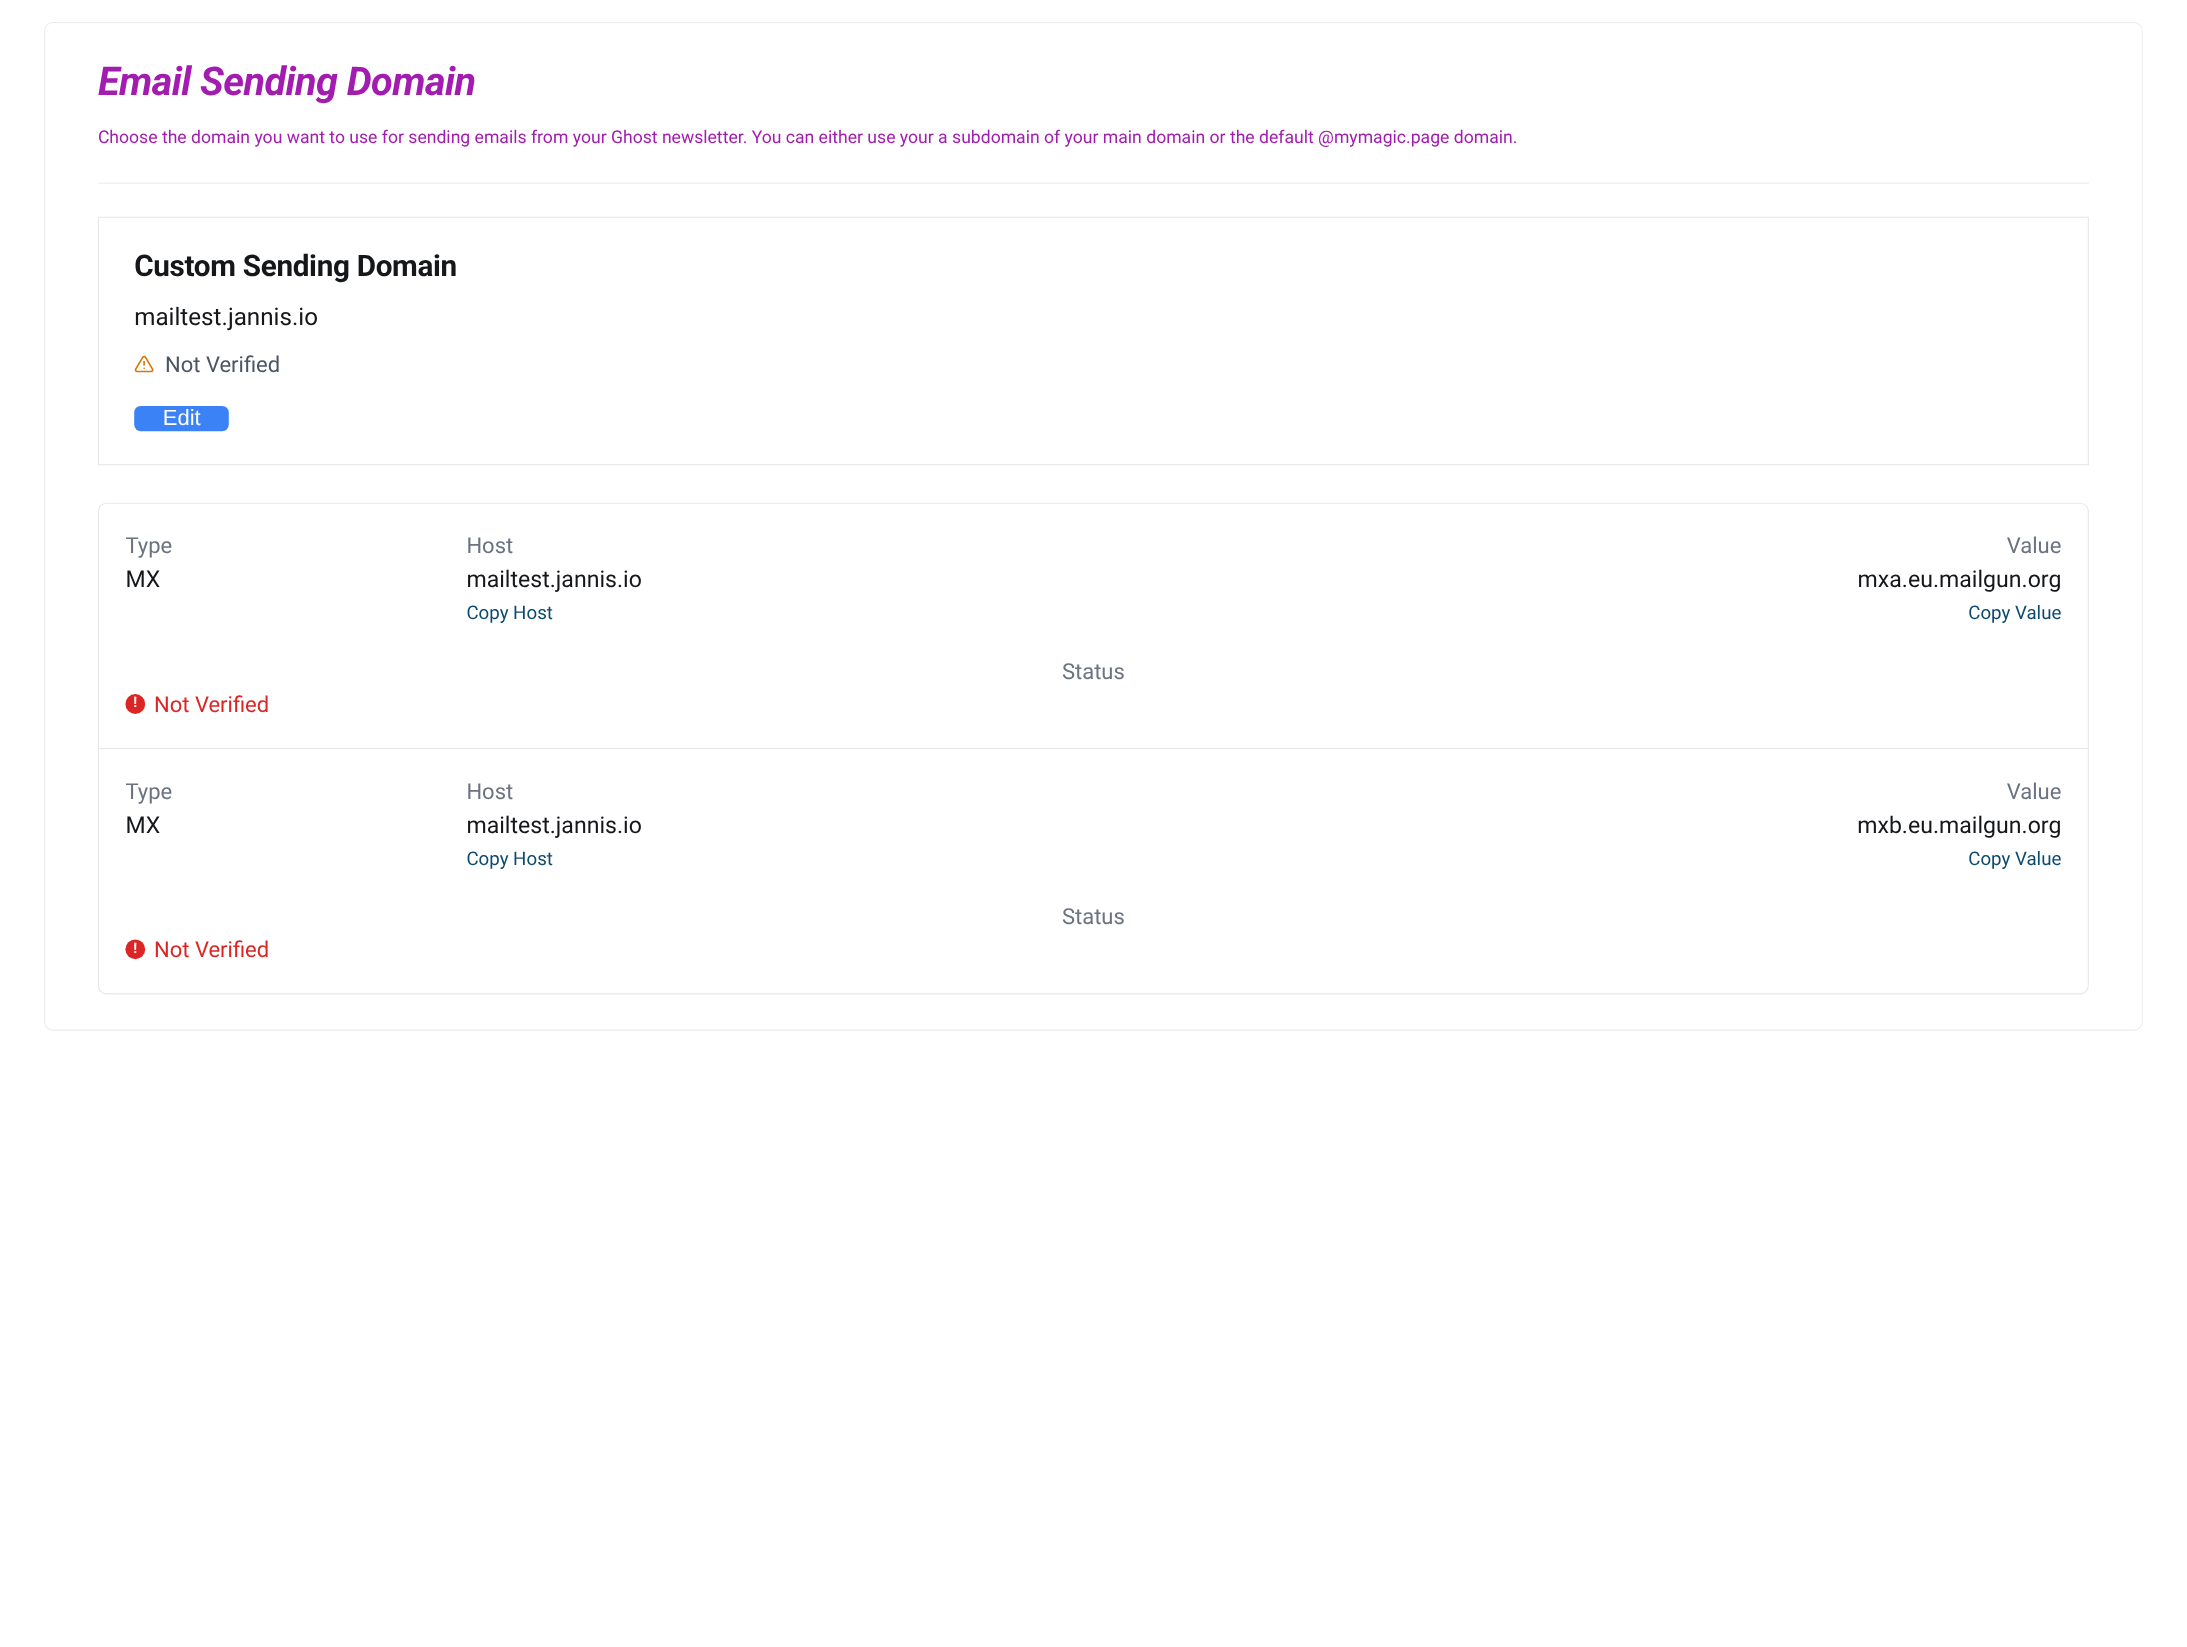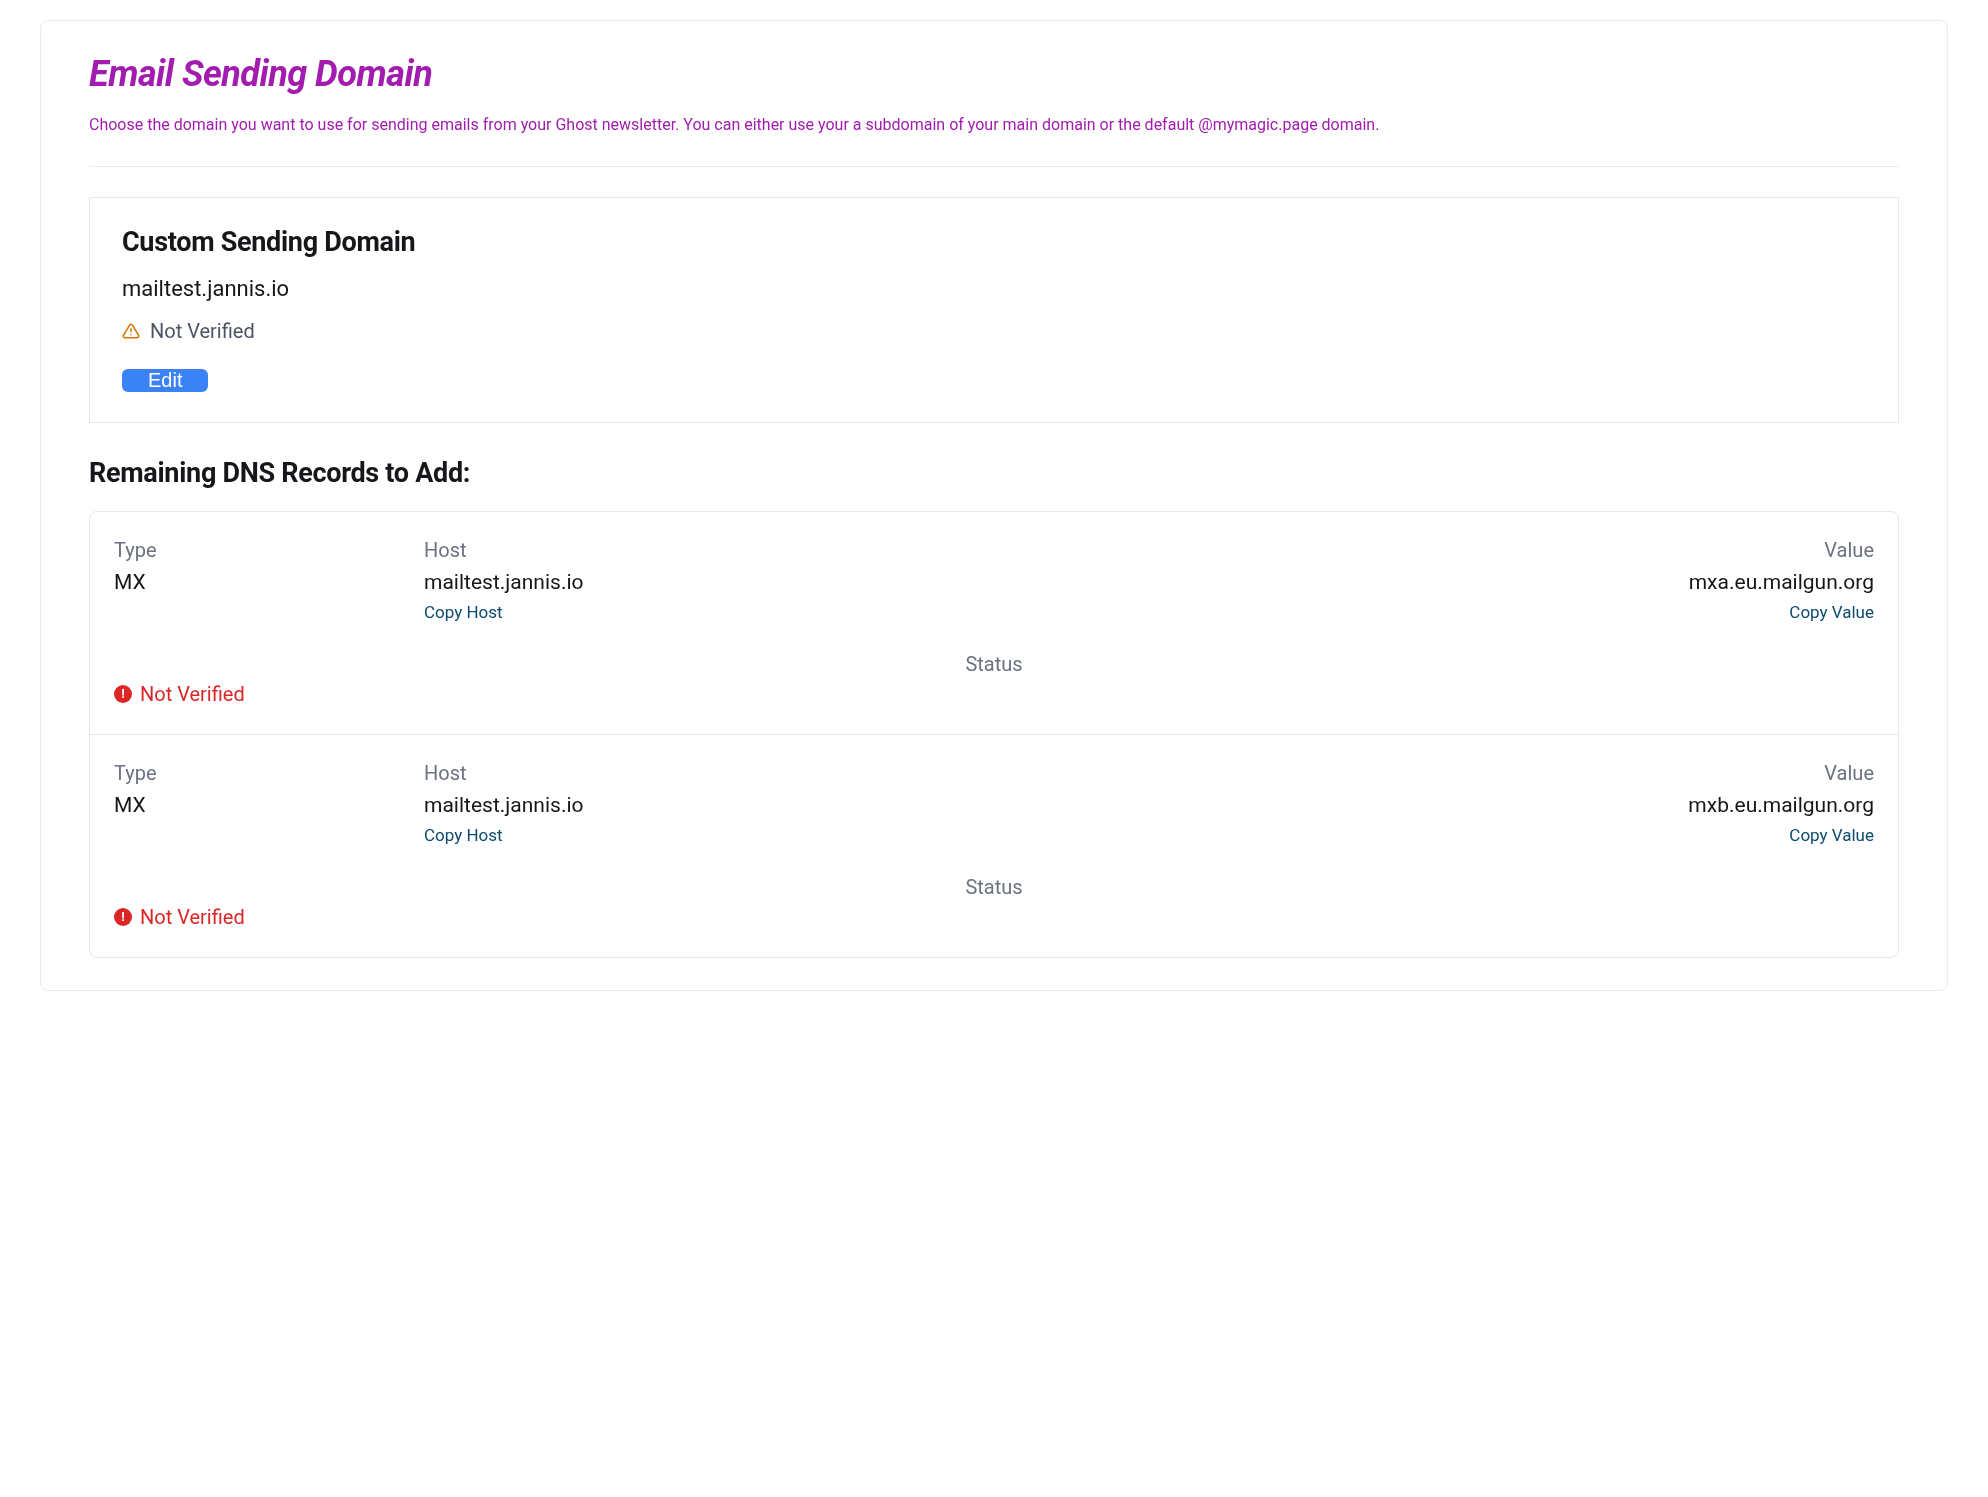--- a/index.html
+++ b/index.html
@@ -166,21 +166,20 @@
           <path d="M10.29 3.86 1.82 18a2 2 0 0 0 1.71 3h16.94a2 2 0 0 0 1.71-3L13.71 3.86a2 2 0 0 0-3.42 0z"></path>
           <line x1="12" y1="9" x2="12" y2="13"></line>
           <line x1="12" y1="17" x2="12.01" y2="17"></line>
         </svg>
       </span>
       <span class="status-text">Not Verified</span>
     </div>
     <button class="btn-primary">Edit</button>
   </div>
 
-  <h2 class="section-title">Remaining DNS Records to Add:</h2>
 
   <div class="records-wrap">
 
     <div class="record">
       <div class="record-row">
         <div class="col-type">
           <div class="col-label">Type</div>
           <div class="col-data">MX</div>
         </div>
         <div class="col-host">

